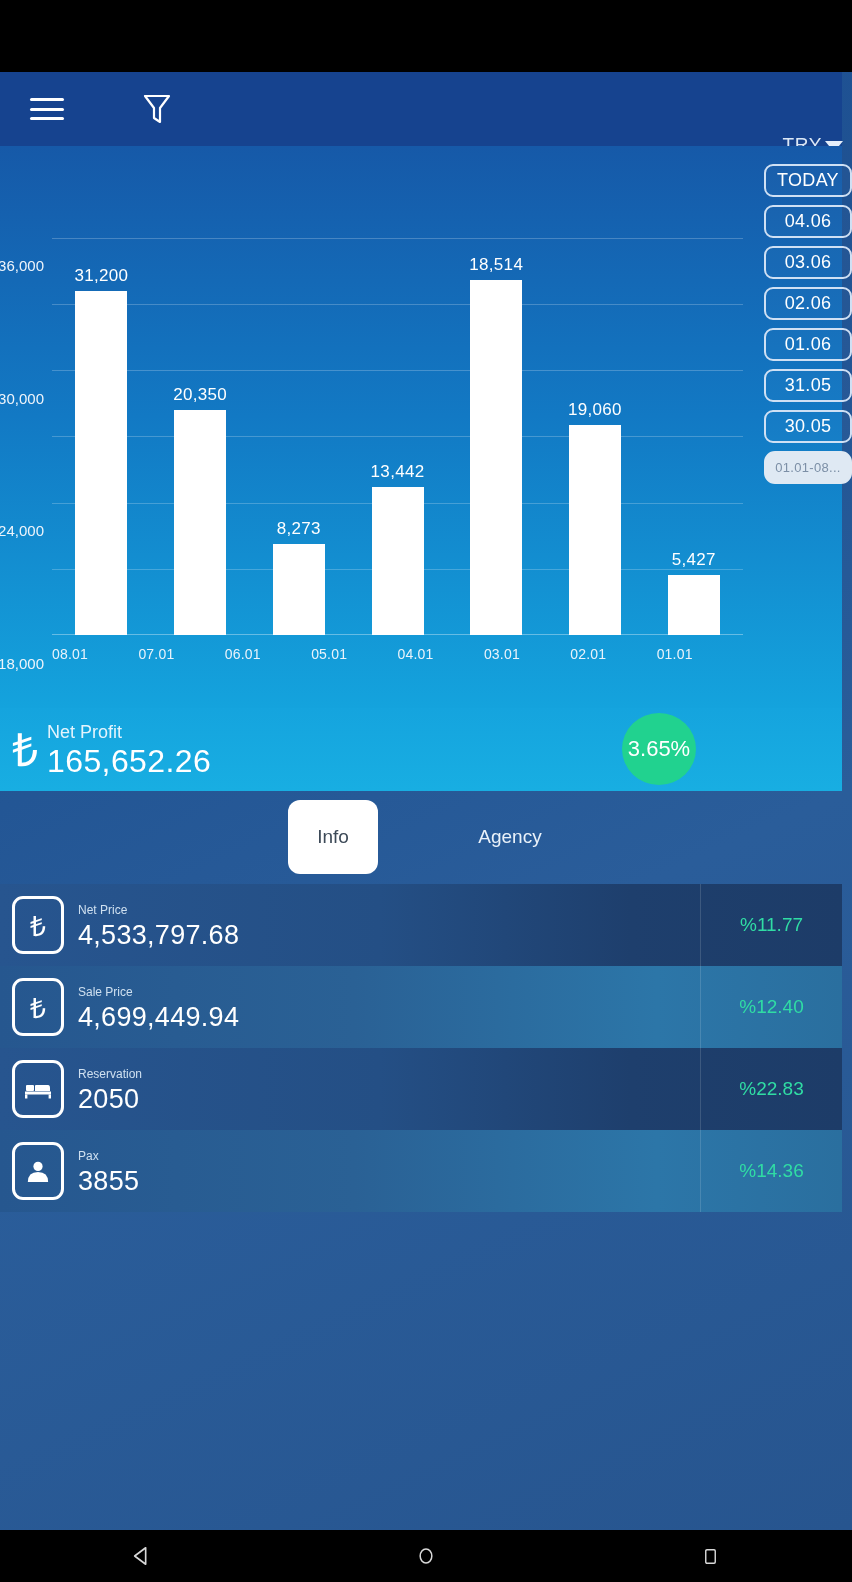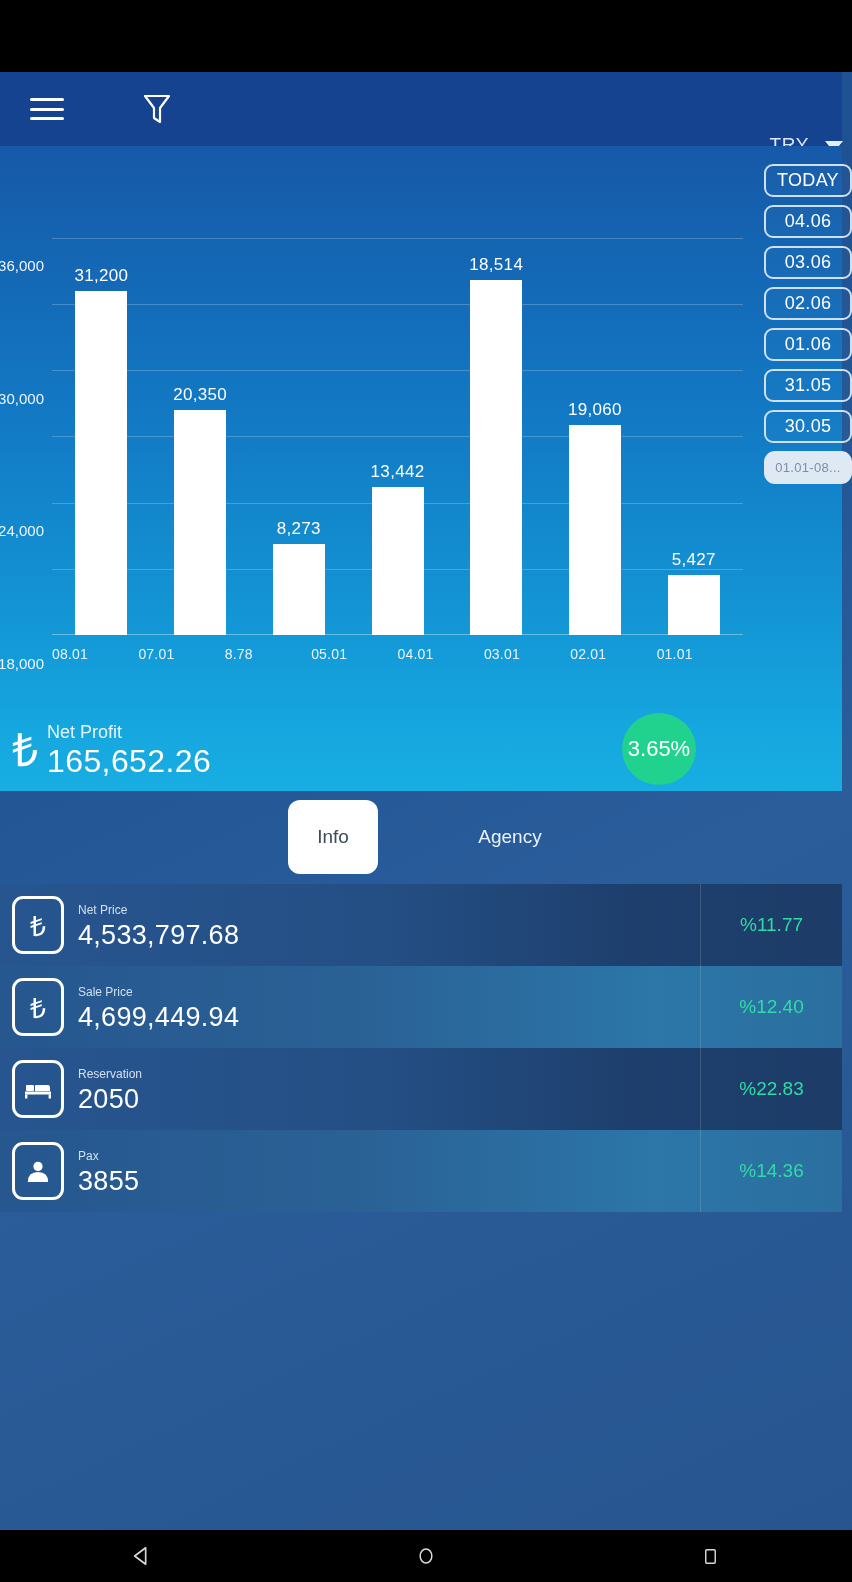--- a/index.html
+++ b/index.html
@@ -42,21 +42,21 @@
     border-right:2px solid #e8f1fb;
   }
   .seg .s:last-child { border-right:none; }
   .seg .s.active { background:#e9f2fb; color:#2c6cc0; }
   .seg .s.w1 { width:77px; } .seg .s.w2 { width:76px; } .seg .s.w3 { width:77px; }
   .globe { position:absolute; left:636px; top:93px; width:52px; height:48px; cursor:pointer; }
 
   
   .trywrap {
     position:absolute; right:9px; top:62px;
-    display:flex; align-items:center; gap:16px; cursor:pointer;
+    display:flex; align-items:center; gap:3px; cursor:pointer;
   }
   .trywrap .lbl { color:#dce8f6; font-size:19px; letter-spacing:.6px; }
   .caret { width:0;height:0;border-left:9px solid transparent;border-right:9px solid transparent;border-top:11px solid #e4eefa; margin-top:2px;}
 
   
   .rail { position:absolute; right:0; top:92px; width:88px; display:flex; flex-direction:column; gap:8px; z-index:6;}
   .dbtn {
     height:33px; border:2px solid #cfe0f4; border-radius:9px;
     color:#fff; font-size:18px; letter-spacing:.3px;
     display:flex; align-items:center; justify-content:center;
@@ -234,21 +234,21 @@
           <div class="bcol">
             <div class="bar" style="height: 59.9084px; background: rgb(255, 255, 255);"></div>
             <div class="bval" style="bottom: 64.9084px;">5,427</div>
           </div>
         </div>
     </div>
     <div class="baseline"></div>
     <div class="xaxis" id="xaxis">
         <div class="xlab">08.01</div>
         <div class="xlab">07.01</div>
-        <div class="xlab">8.78</div>
+        <div class="xlab">06.01</div>
         <div class="xlab">05.01</div>
         <div class="xlab">04.01</div>
         <div class="xlab">03.01</div>
         <div class="xlab">02.01</div>
         <div class="xlab">01.01</div>
       </div>
   </div>
 
   <div class="rail" id="rail">
       <div class="dbtn">TODAY</div>

